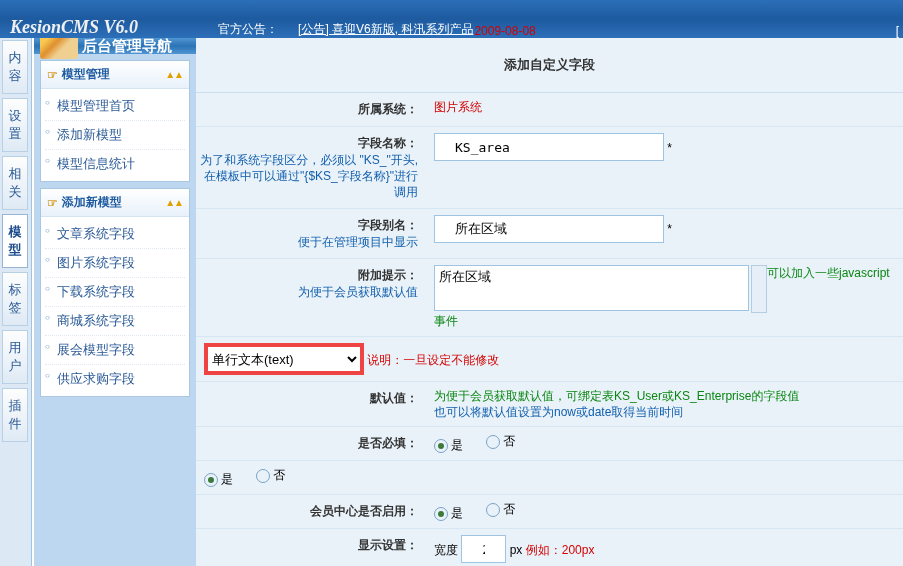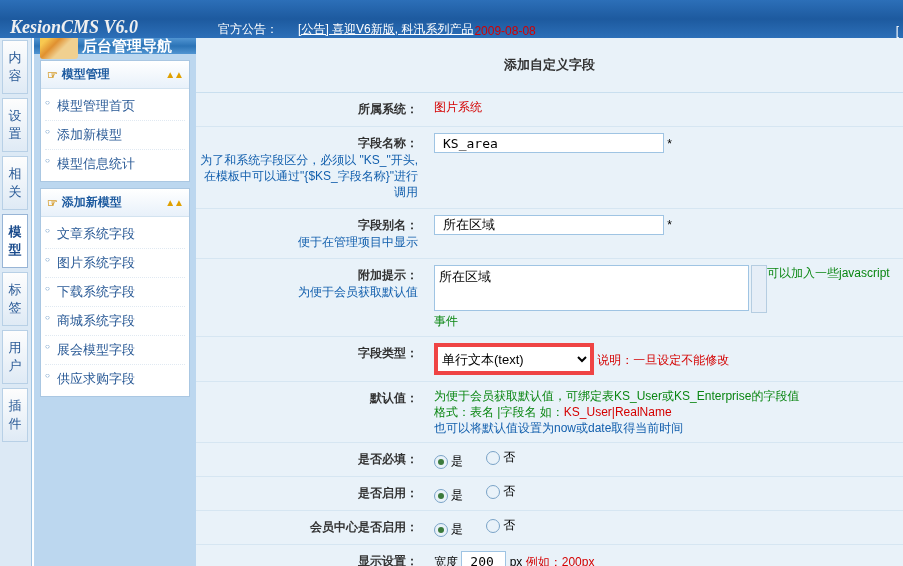--- a/index.html
+++ b/index.html
@@ -28,21 +28,21 @@
 .content { flex: 1; background: #e9f2f9; }
 .c-title { text-align: center; font-weight: bold; color: #333; padding: 18px 0; font-size: 13px; background: #e9f2f9; border-bottom: 1px solid #c9dfef; }
 .form { }
 .row { display: flex; align-items: flex-start; border-bottom: 1px solid #d6e6f2; }
 .label-cell { width: 230px; padding: 8px 8px 8px 4px; text-align: right; color: #333; font-weight: bold; }
 .hint { color: #125fad; font-weight: normal; font-size: 12px; display: block; text-align: right; line-height: 16px; }
 .val-cell { flex: 1; padding: 6px 8px; }
 .red { color: #d40000; }
 .green { color: #0a8612; }
 .blue { color: #125fad; }
-input[type="text"] { border: 1px solid #9fc4e3; padding: 2px 8px; height: 20px; font-family: monospace; font-size: 13px; }
+input[type="text"] { border: 1px solid #9fc4e3; padding: 2px 20px; height: 28px; font-family: monospace; font-size: 13px; }
 textarea { border: 1px solid #9fc4e3; padding: 2px 4px; font-family: "SimSun"; font-size: 13px; resize: none; vertical-align: top; }
 select { border: 4px solid #ef4444; font-size: 13px; height: 32px; background: #fff; }
 .scrollbtn { display: inline-block; width: 16px; height: 48px; border: 1px solid #b5cde1; background: #e6eef7; vertical-align: top; margin-left: 2px; }
 .radio-wrap { display: inline-flex; align-items: center; margin-right: 20px; }
 .radio-dot { width: 14px; height: 14px; border: 1px solid #7aa3c7; border-radius: 50%; margin-right: 3px; display: inline-flex; align-items: center; justify-content: center; }
 .radio-dot.on::after { content: ""; width: 6px; height: 6px; background: #3c7a3c; border-radius: 50%; }
 </style>
 </head>
 <body>
 
@@ -134,52 +134,49 @@
         <div class="label-cell">
           <span>附加提示：</span>
           <span class="hint">为便于会员获取默认值</span>
         </div>
         <div class="val-cell">
           <textarea style="width: 315px; height: 46px;">所在区域</textarea><span class="scrollbtn"></span><span class="green">可以加入一些javascript事件</span>
         </div>
       </div>
 
       <div class="row">
-        <div class="label-cell">字段类型：</div>
         <div class="val-cell">
           <select style="width:160px"><option>单行文本(text)</option></select>
           <span class="red">说明：一旦设定不能修改</span>
         </div>
       </div>
 
       <div class="row">
         <div class="label-cell">默认值：</div>
         <div class="val-cell" style="line-height:16px">
           <div><span class="green">为便于会员获取默认值，可绑定表KS_User或KS_Enterprise的字段值</span></div>
-          <div><span class="green">格式：表名 |字段名 如：</span><span class="red">KS_User|RealName</span></div>
           <div><span class="blue">也可以将默认值设置为now或date取得当前时间</span></div>
         </div>
       </div>
 
       <div class="row">
         <div class="label-cell">是否必填：</div>
         <div class="val-cell">
           <span class="radio-wrap">
               <span class="radio-dot on"></span>
               <span>是</span>
             </span>
           <span class="radio-wrap">
               <span class="radio-dot"></span>
               <span>否</span>
             </span>
         </div>
       </div>
 
       <div class="row">
-        <div class="label-cell">是否启用：</div>
         <div class="val-cell">
           <span class="radio-wrap">
               <span class="radio-dot on"></span>
               <span>是</span>
             </span>
           <span class="radio-wrap">
               <span class="radio-dot"></span>
               <span>否</span>
             </span>
         </div>

